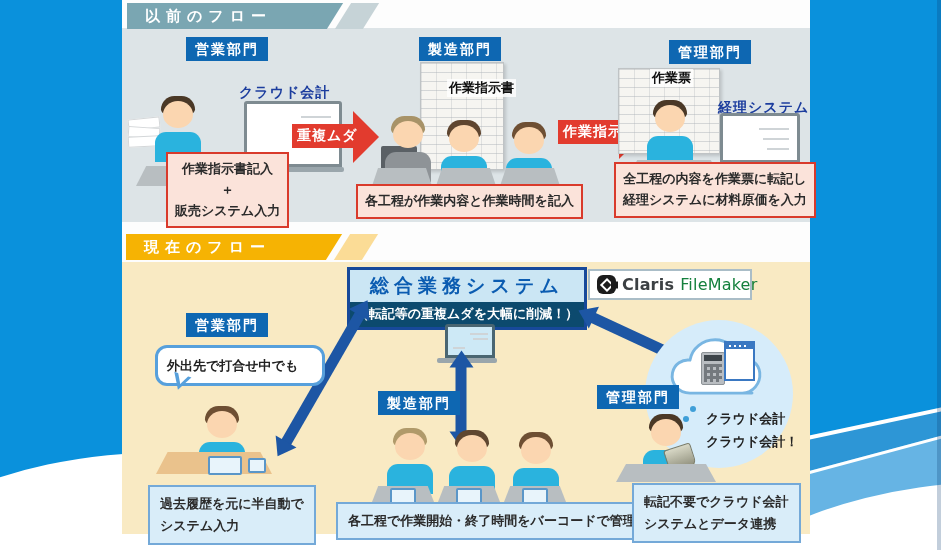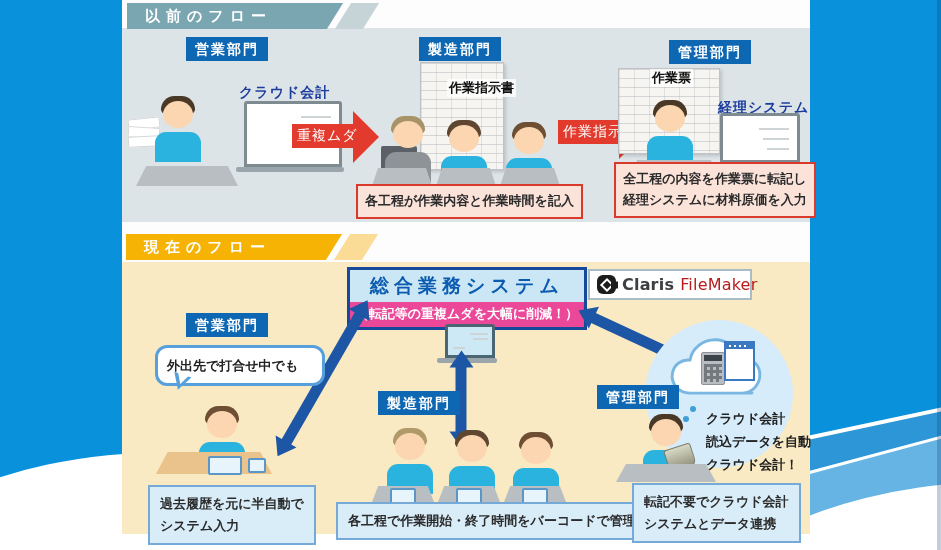--- a/index.html
+++ b/index.html
@@ -39,42 +39,42 @@
          font-weight:bold;padding:6px 10px;line-height:1.7;white-space:nowrap}
   .syslbl{position:absolute;color:#1c3d9e;font-size:14px;font-weight:bold;letter-spacing:1px;white-space:nowrap}
   .doclbl{position:absolute;font-size:13px;font-weight:bold;color:#101010;background:rgba(255,255,255,.78);
           padding:0 2px;white-space:nowrap}
 
   
   .red-arrow{position:absolute;width:80px;height:52px}
   .red-arrow .shaft{position:absolute;left:0;top:15px;width:58px;height:22px;background:#e23b2e}
   .red-arrow .tip{position:absolute;right:0;top:0;width:0;height:0;
                   border-left:26px solid #e23b2e;border-top:26px solid transparent;border-bottom:26px solid transparent}
-  .red-arrow .rlabel{position:absolute;left:-7px;top:13px;background:#e23b2e;color:#fff;font-weight:normal;
+  .red-arrow .rlabel{position:absolute;left:-7px;top:13px;background:#e23b2e;color:#fff;font-weight:bold;
                      font-size:14px;letter-spacing:1px;padding:3px 5px;white-space:nowrap}
 
   
   .barrow{position:absolute;height:11px;background:#1d56a4}
   .barrow::before{content:"";position:absolute;left:-15px;top:-7px;width:0;height:0;
                   border-right:17px solid #1d56a4;border-top:12.5px solid transparent;border-bottom:12.5px solid transparent}
   .barrow::after{content:"";position:absolute;right:-15px;top:-7px;width:0;height:0;
                  border-left:17px solid #1d56a4;border-top:12.5px solid transparent;border-bottom:12.5px solid transparent}
 
   
-  .sysbox{position:absolute;left:347px;top:267px;width:234px;border:3px solid #17499a;background:#ec4899}
+  .sysbox{position:absolute;left:347px;top:267px;width:234px;border:3px solid #17499a;background:#0c4a6e}
   .sysbox .hd{background:#cbe6f4;color:#0b5cb1;font-size:19px;font-weight:bold;letter-spacing:5px;
               text-align:center;padding:3px 0;white-space:nowrap}
   .sysbox .sub{color:#fff;font-size:13px;font-weight:bold;text-align:center;padding:3px 0 4px;white-space:nowrap}
   .claris{position:absolute;left:588px;top:269px;width:146px;height:27px;background:#fff;border:2px solid #aabdc7;
           display:flex;align-items:center;gap:6px;padding:0 7px}
   .claris-logo{width:19px;height:19px;border-radius:6px;background:#1c1c1c;position:relative;flex:0 0 auto}
   .claris-logo::before{content:"";position:absolute;inset:4.5px;border:2.5px solid #fff;transform:rotate(45deg)}
   .claris-logo::after{content:"";position:absolute;right:-2px;top:50%;transform:translateY(-50%);width:7px;height:7px;background:#1c1c1c}
   .claris .nm{font-size:16px;color:#3c4043;font-weight:bold;letter-spacing:.2px}
-  .claris .pr{font-size:16px;color:#b91c1c;letter-spacing:.2px}
+  .claris .pr{font-size:16px;color:#15803d;letter-spacing:.2px}
 
   
   .person{position:absolute;width:52px;height:66px}
   .person .hair{position:absolute;top:0;left:50%;transform:translateX(-50%);width:34px;height:18px;
                 background:var(--hair,#5f4630);border-radius:17px 17px 6px 6px}
   .person .face{position:absolute;top:5px;left:50%;transform:translateX(-50%);width:30px;height:27px;
                 background:#fbd6b0;border-radius:50%}
   .person .torso{position:absolute;bottom:0;left:50%;transform:translateX(-50%);width:46px;height:30px;
                  background:var(--shirt,#2ab3de);border-radius:11px 11px 0 0}
   .desk{position:absolute;background:#b8bec1;clip-path:polygon(10% 0,90% 0,100% 100%,0 100%)}
@@ -154,20 +154,25 @@
     <div class="person" style="left:152px;top:96px;--hair:#4a3826;--shirt:#2ab3de">
       <i class="hair"></i>
         <i class="face"></i>
         <i class="torso"></i>
     </div>
     <div class="desk" style="left:136px;top:166px;width:102px;height:20px"></div>
     <div class="laptop" style="left:244px;top:101px">
       <div class="scr" style="width:92px;height:60px"></div>
         <div class="base" style="width:108px"></div>
     </div>
+    <div class="pnote" style="left:166px;top:152px">
+      <div>作業指示書記入</div>
+      <div>＋</div>
+      <div>販売システム入力</div>
+    </div>
 
     <div class="red-arrow" style="left:299px;top:111px">
       <div class="shaft"></div>
       <div class="tip"></div>
       <div class="rlabel">重複ムダ</div>
     </div>
 
     <div class="dept" style="left:419px;top:37px">
       <span>製造部門</span>
     </div>
@@ -298,21 +303,20 @@
     </svg>
     <div class="calc">
         <div class="cscr"></div>
         <div class="keys"></div>
       </div>
     <div class="cdoc">
         <div class="bar"></div>
       </div>
     <div class="cnote">
       <div>クラウド会計</div>
-      <div>読込データを自動</div>
       <div>クラウド会計！</div>
     </div>
     <div class="updot" style="left:651px;top:462px"></div>
     <div class="updot" style="left:659px;top:450px"></div>
     <div class="updot" style="left:667px;top:438px"></div>
     <div class="updot" style="left:675px;top:427px"></div>
     <div class="updot" style="left:683px;top:416px"></div>
     <div class="updot" style="left:690px;top:406px"></div>
     <div class="dept" style="left:597px;top:385px">
       <span>管理部門</span>

